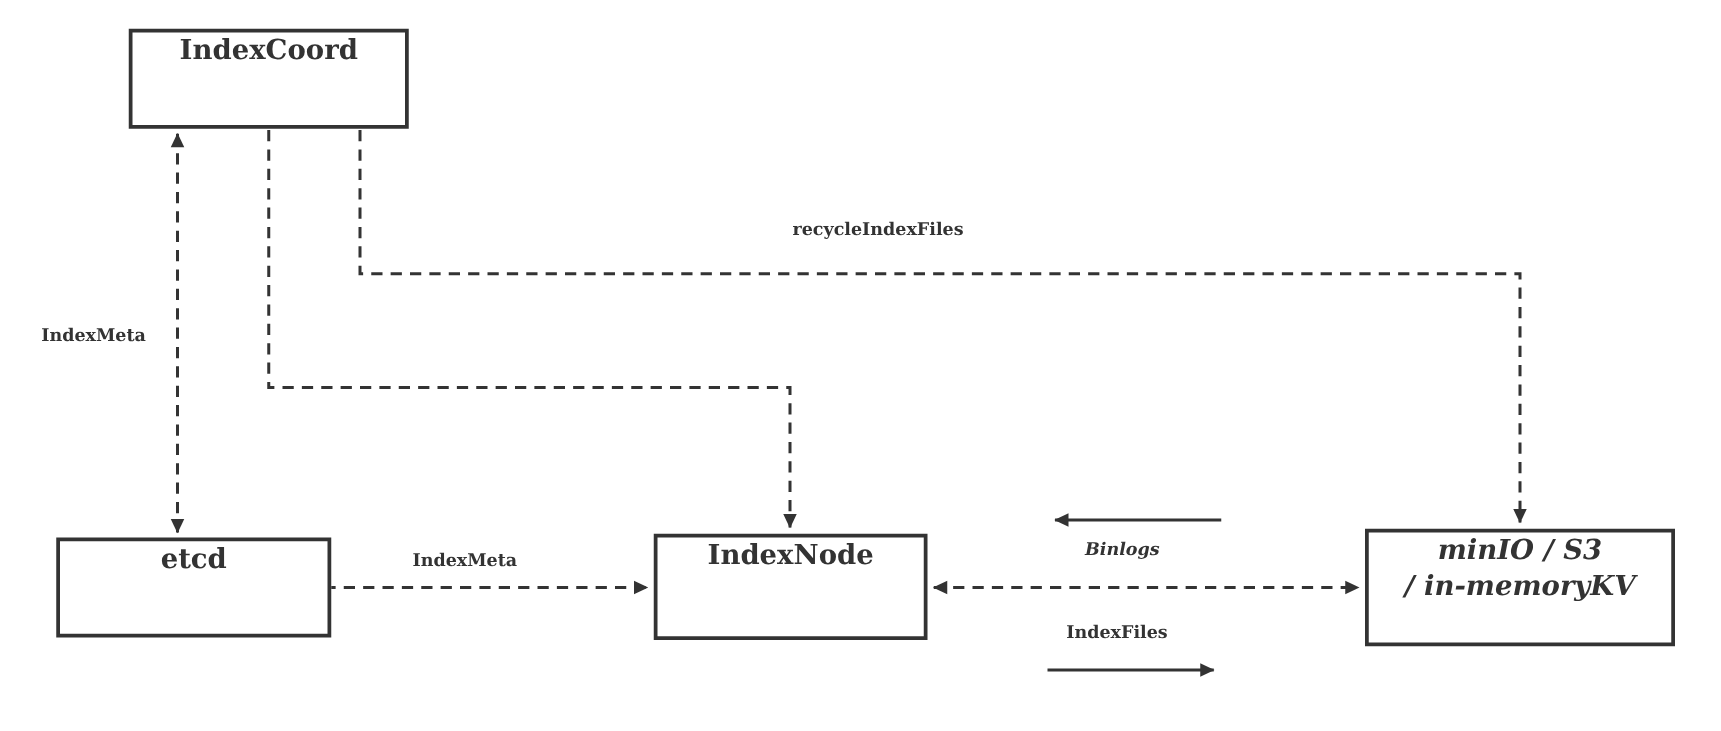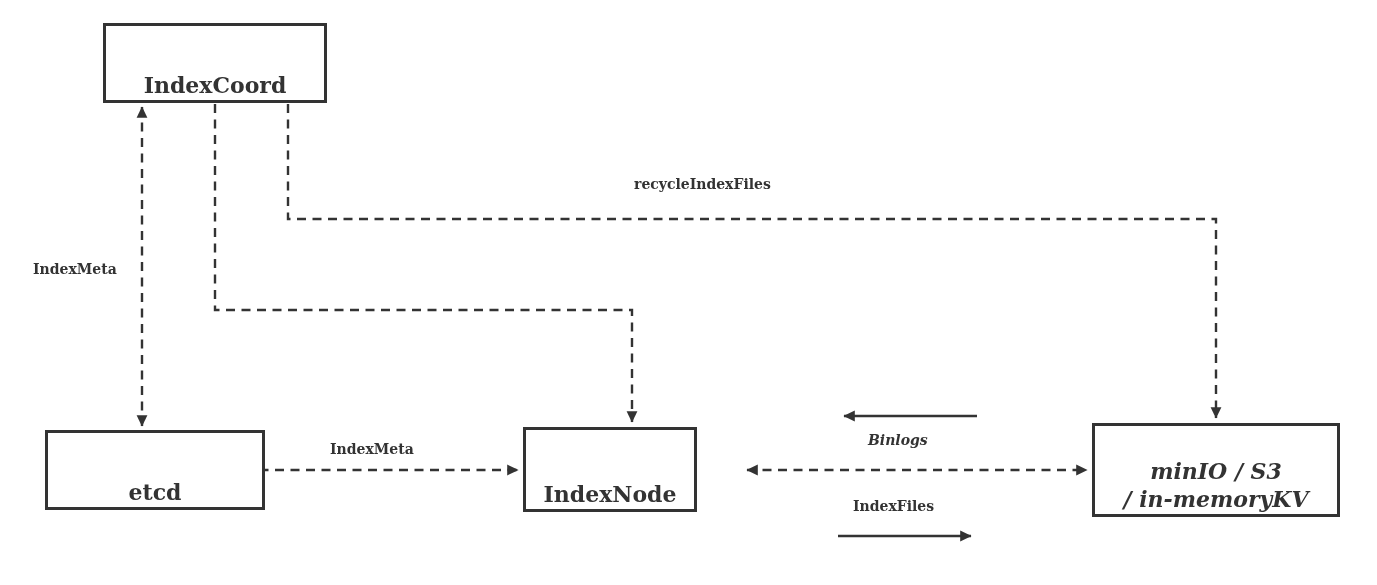--- a/index.html
+++ b/index.html
@@ -26,29 +26,29 @@
   .edge.dashed { stroke-dasharray: 9 6.5; }
   .arrowhead { fill: var(--ink); stroke: none; }
   .node {
     position: absolute;
     box-sizing: border-box;
     border: 3px solid var(--ink);
     background: var(--bg);
     display: flex;
     flex-direction: column;
     align-items: center;
-    justify-content: flex-end;
+    justify-content: flex-start;
     text-align: center;
     font-weight: 700;
     font-size: 22px;
     line-height: 1.3;
   }
   .node-indexcoord { left: 103px; top: 23px;  width: 224px; height: 80px; }
   .node-etcd       { left: 45px;  top: 430px; width: 220px; height: 80px; }
-  .node-indexnode  { left: 523px; top: 427px; width: 174px; height: 85px; }
+  .node-indexnode  { left: 523px; top: 427px; width: 219px; height: 85px; }
   .node-storage    { left: 1092px;top: 423px; width: 248px; height: 94px; font-style: italic; }
   .edge-label {
     position: absolute;
     font-weight: 700;
     font-size: 14px;
     line-height: 25px;
     white-space: nowrap;
   }
   .lbl-index-meta-left   { left: 33px;  top: 257px; }
   .lbl-create-index      { left: 338px; top: 271px; }

